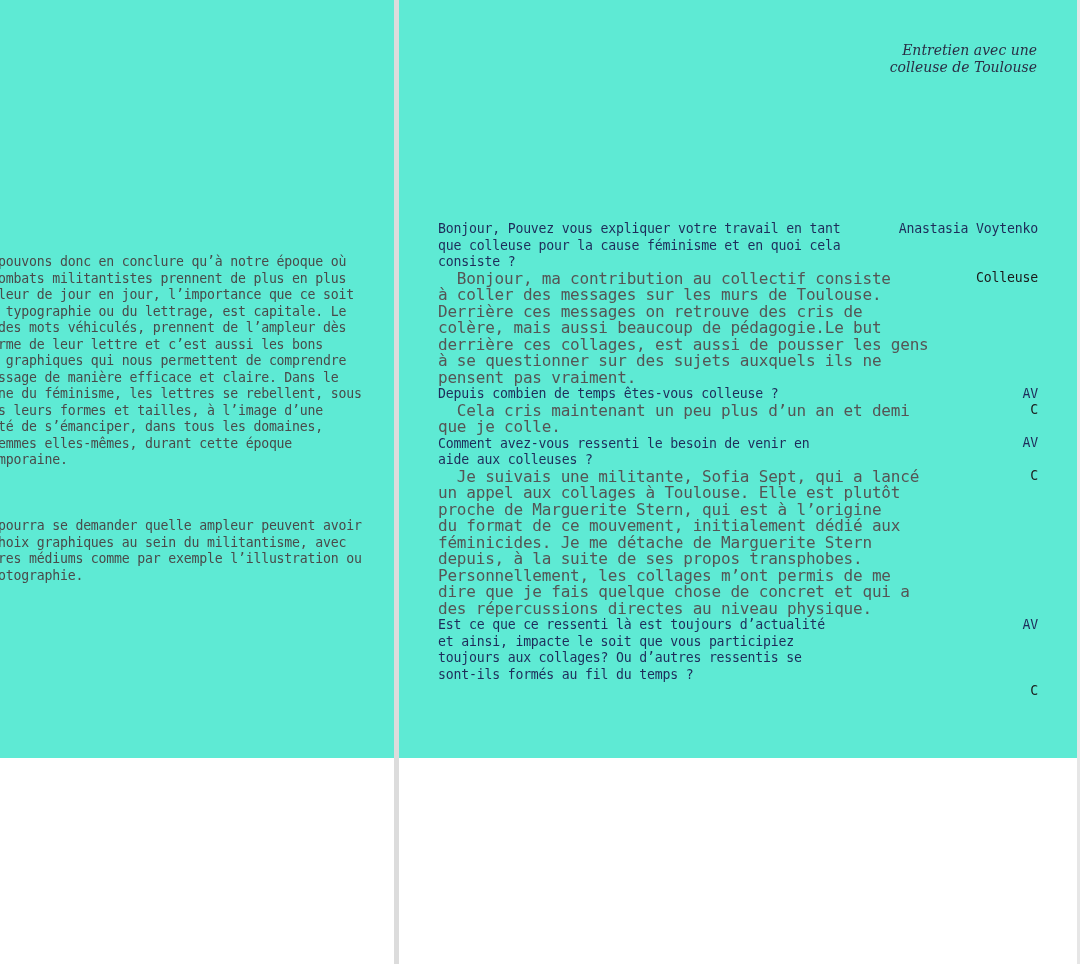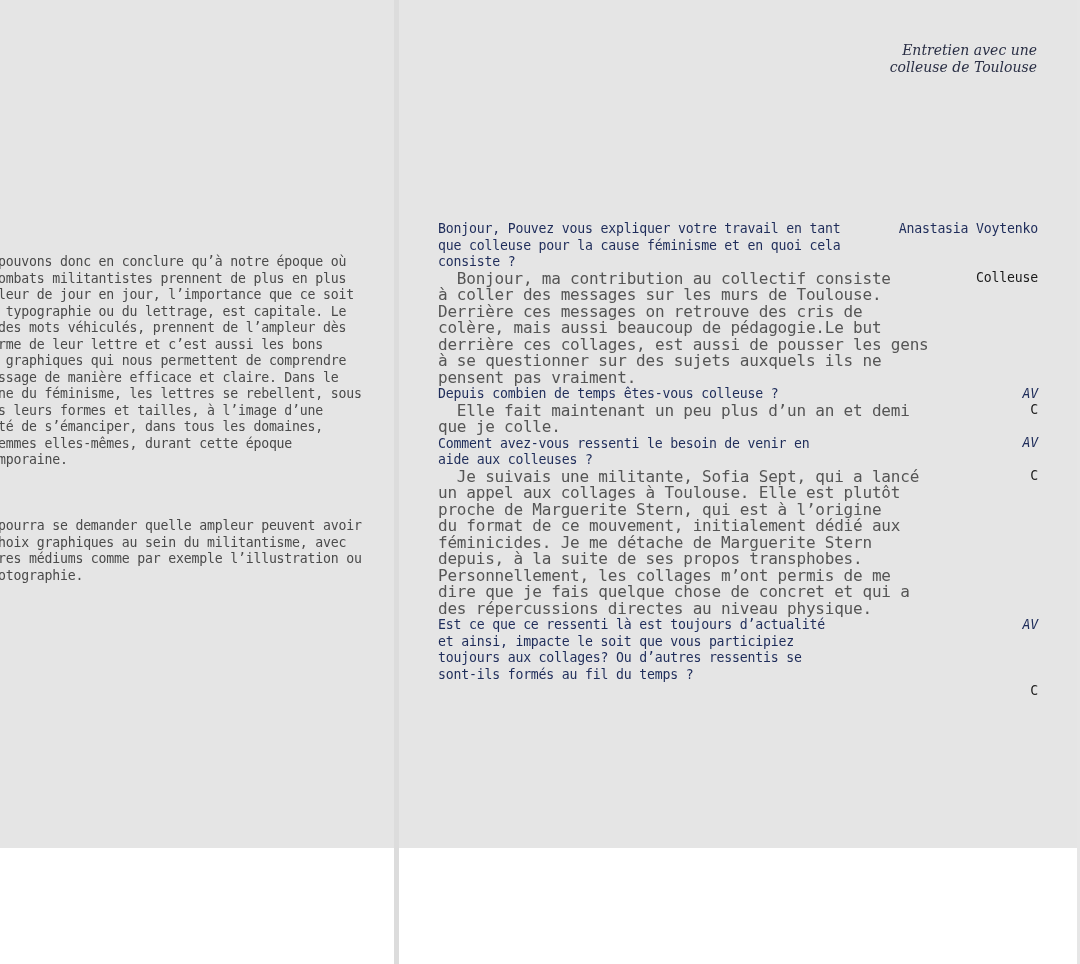--- a/index.html
+++ b/index.html
@@ -1,21 +1,21 @@
 <!DOCTYPE html>
 <html><head>
 <meta charset="utf-8">
 <style>
   html, body { margin: 0; padding: 0; }
   body {
     width: 1080px; height: 964px; overflow: hidden;
     background: #ffffff; position: relative;
     font-family: "DejaVu Sans Mono", "Liberation Mono", monospace;
   }
-  .page { position: absolute; top: 0; height: 848px; background: #e5e5e5; overflow: hidden; }
+  .page { position: absolute; top: 0; height: 758px; background: #5eead4; overflow: hidden; }
   .page-left { left: 0; width: 394px; }
   .gutter { position: absolute; left: 394px; top: 0; width: 5px; height: 964px; background: #dcdcdc; }
   .page-right { left: 399px; width: 678px; }
   .right-edge { position: absolute; left: 1077px; top: 0; width: 3px; height: 964px; background: #e6e6e6; }
 
   .body-text {
     font-size: 13.2px; line-height: 16.5px; color: #4a4a4a; letter-spacing: -0.2px;
     white-space: pre;
   }
   .left-col { position: absolute; left: -2px; top: 221px; width: 380px; }
@@ -36,21 +36,21 @@
   .interview { position: absolute; left: 39px; top: 221px; width: 400px; }
   .q { color: #1e2c5a; font-size: 13.2px; line-height: 16.5px; white-space: pre; letter-spacing: -0.2px; }
   .a { color: #555; font-size: 16px; line-height: 16.5px; white-space: pre; letter-spacing: -0.2px; }
 
   .sidenote {
     position: absolute; right: 39px; font-size: 13.2px; line-height: 16.5px;
     text-align: right; letter-spacing: -0.2px;
   }
   .sn-name { color: #1e2c5a; }
   .sn-role { color: #1a1a1a; margin-left: 16px; }
-  .sn-av { color: #1e2c5a; font-style: italic; }
+  .sn-av { color: #1e2c5a; }
   .sn-c { color: #1a1a1a; }
 
   .footer-author {
     position: absolute; left: 39px; top: 909px; font-size: 13.2px; color: #1e2c5a;
   }
 </style>
 </head>
 <body>
 
 <div class="page page-left">
@@ -90,21 +90,21 @@
 que colleuse pour la cause féminisme et en quoi cela
 consiste ?</div>
     <div class="a">  Bonjour, ma contribution au collectif consiste
 à coller des messages sur les murs de Toulouse.
 Derrière ces messages on retrouve des cris de
 colère, mais aussi beaucoup de pédagogie.Le but
 derrière ces collages, est aussi de pousser les gens
 à se questionner sur des sujets auxquels ils ne
 pensent pas vraiment.</div>
     <div class="q">Depuis combien de temps êtes-vous colleuse ?</div>
-    <div class="a">  Elle fait maintenant un peu plus d’un an et demi
+    <div class="a">  Cela cris maintenant un peu plus d’un an et demi
 que je colle.</div>
     <div class="q">Comment avez-vous ressenti le besoin de venir en
 aide aux colleuses ?</div>
     <div class="a">  Je suivais une militante, Sofia Sept, qui a lancé
 un appel aux collages à Toulouse. Elle est plutôt
 proche de Marguerite Stern, qui est à l’origine
 du format de ce mouvement, initialement dédié aux
 féminicides. Je me détache de Marguerite Stern
 depuis, à la suite de ses propos transphobes.
 Personnellement, les collages m’ont permis de me

